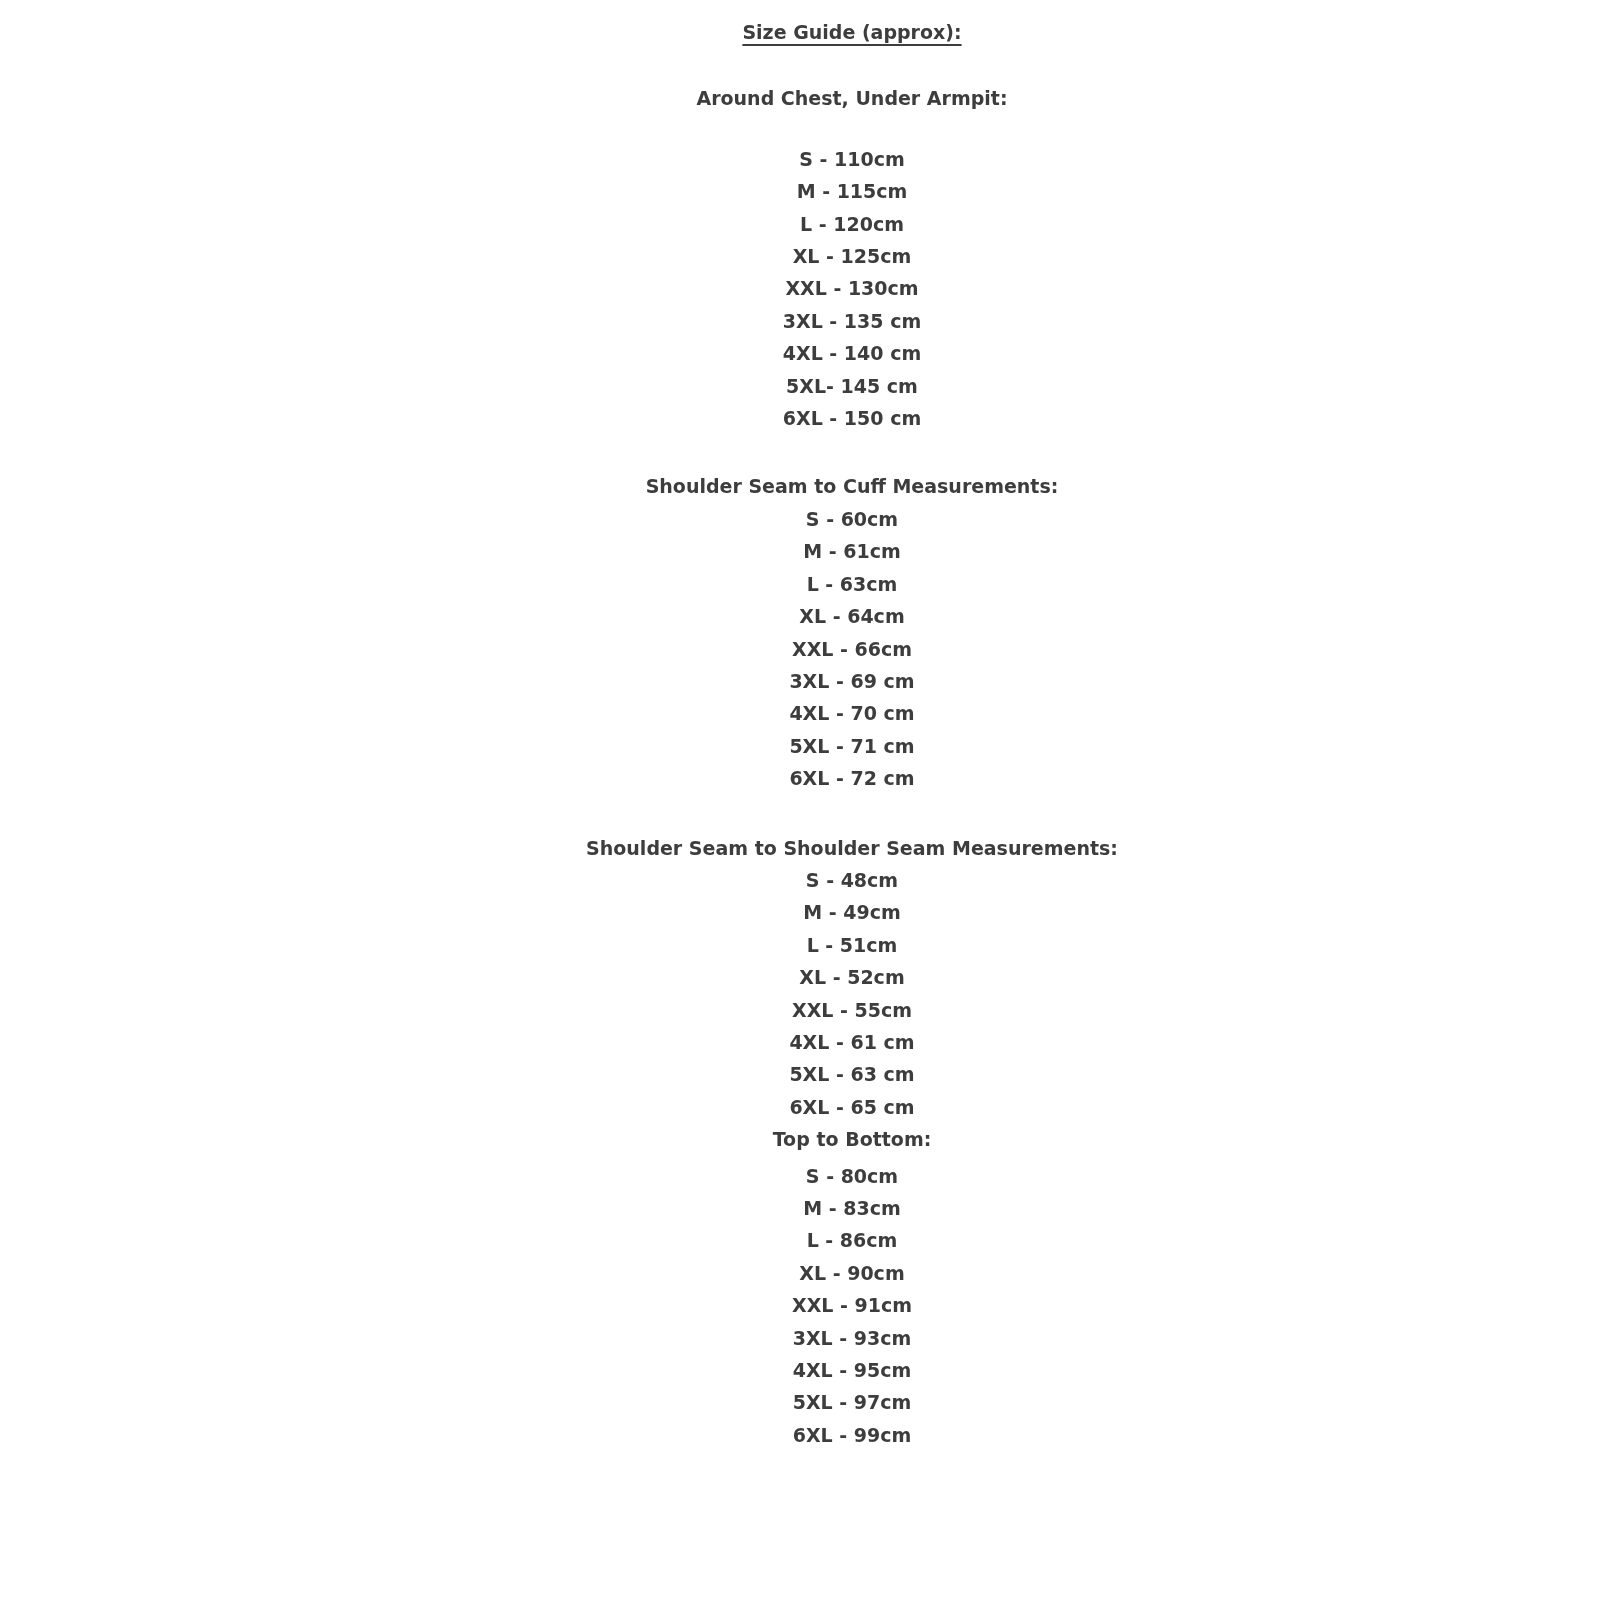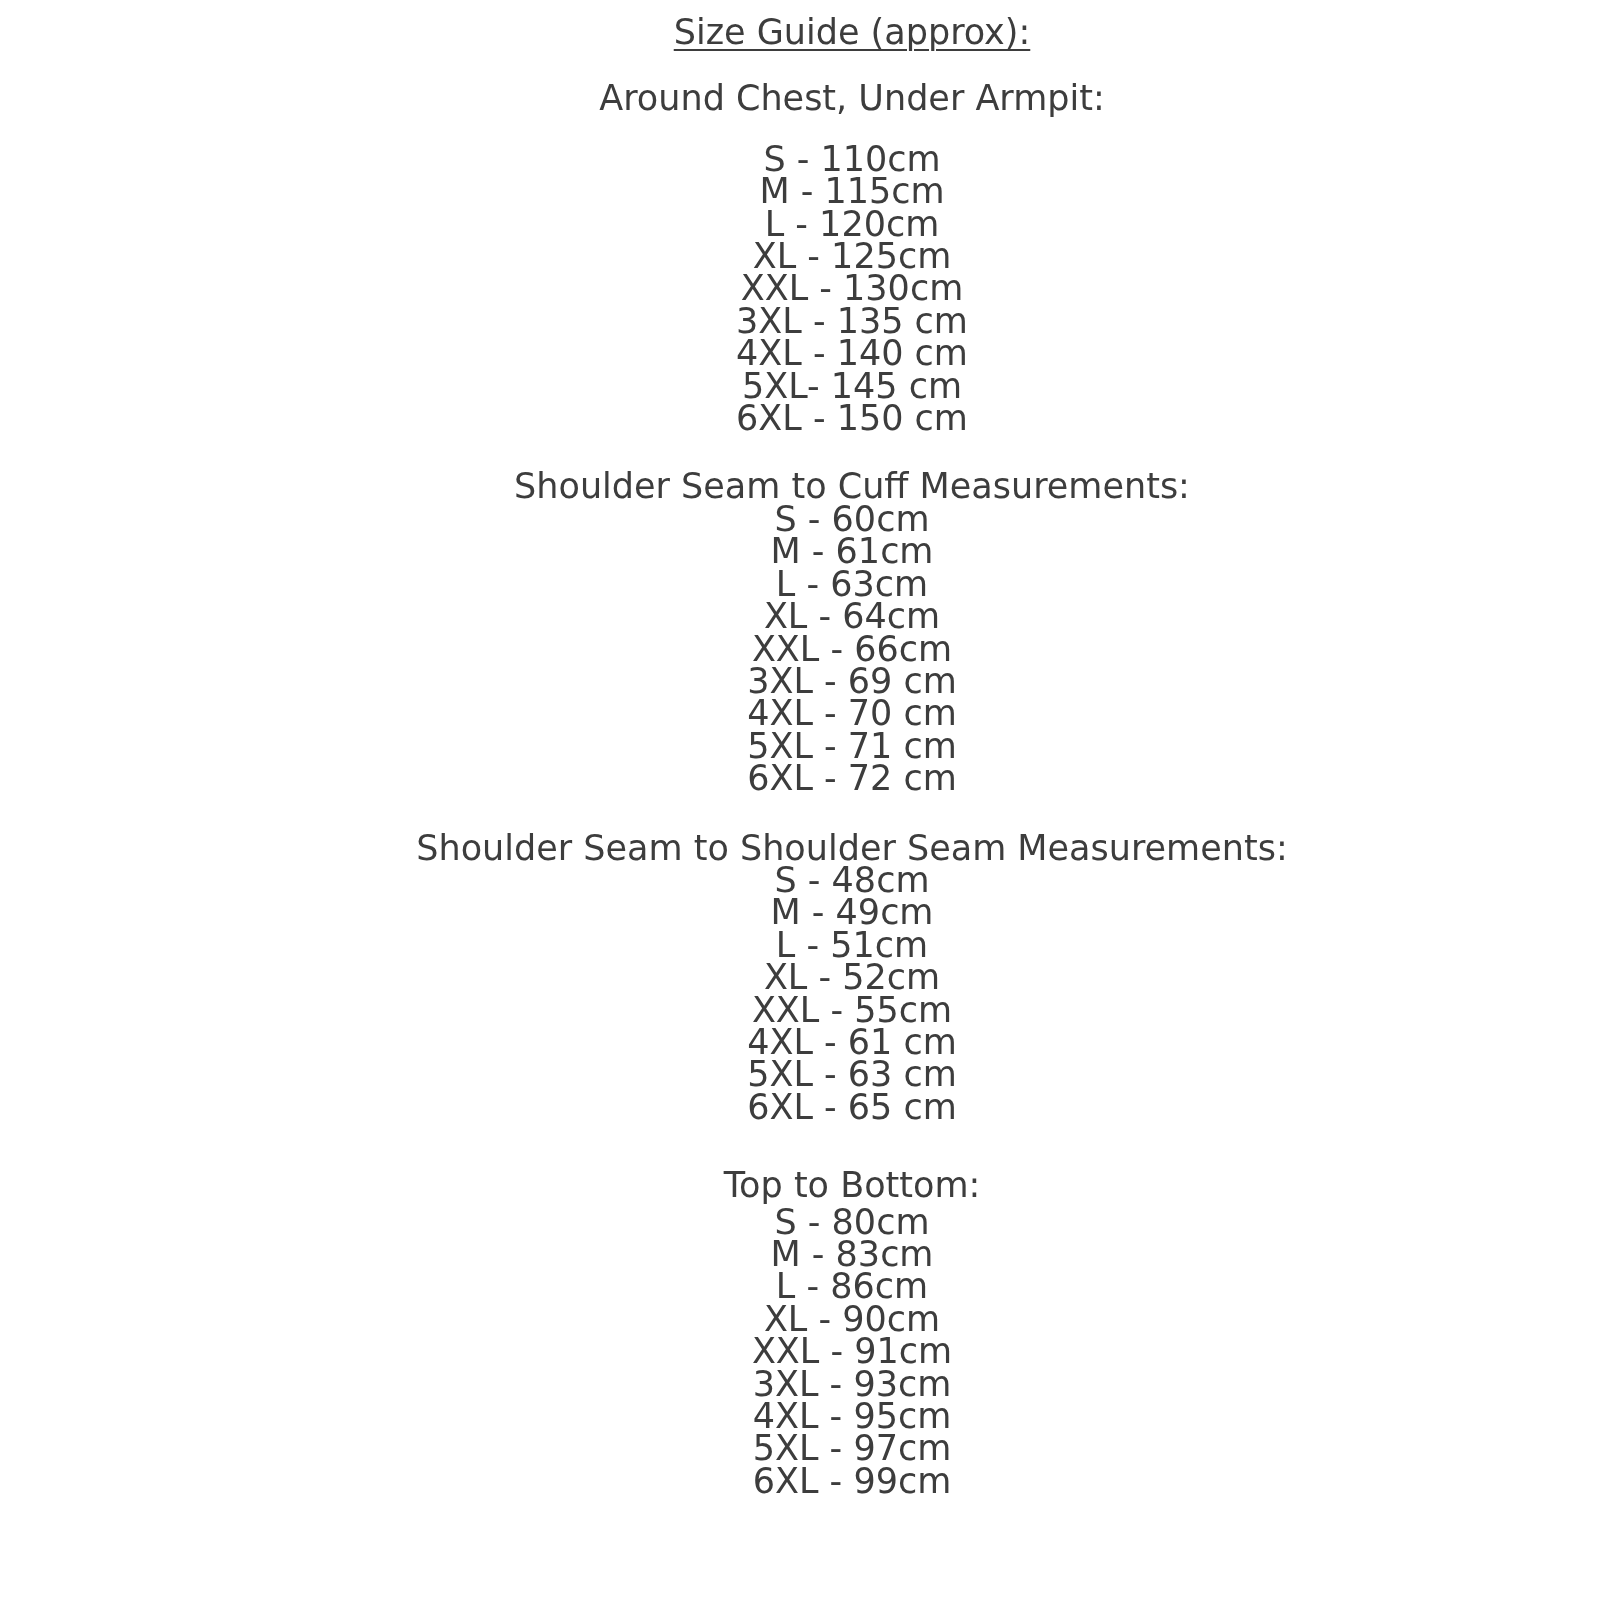--- a/index.html
+++ b/index.html
@@ -13,37 +13,38 @@
     overflow: hidden;
     font-family: "DejaVu Sans", "Liberation Sans", sans-serif;
     color: #3d3d3d;
   }
   .doc {
     
     padding-left: 104px;
     text-align: center;
   }
   .line {
-    font-size: 35px;
+    font-size: 19px;
     line-height: 32.4px;
     white-space: pre;
+    font-weight: bold;
   }
   .title {
     margin-top: 16px;
     text-decoration: underline;
     text-underline-offset: 5px;
     text-decoration-thickness: 2px;
   }
   .h1 { margin-top: 34px; }
   .items-1 { margin-top: 28px; }
   .h2 { margin-top: 36px; }
   .items-2 { margin-top: 0; }
   .h3 { margin-top: 37px; }
   .items-3 { }
-  .h4 { margin-top: 46px; }
+  .h4 { }
   .items-4 { margin-top: 4px; }
 </style>
 </head>
 <body>
 
 <div class="doc">
 
   <div class="line title">Size Guide (approx):</div>
 
   <div class="line h1">Around Chest, Under Armpit:</div>

